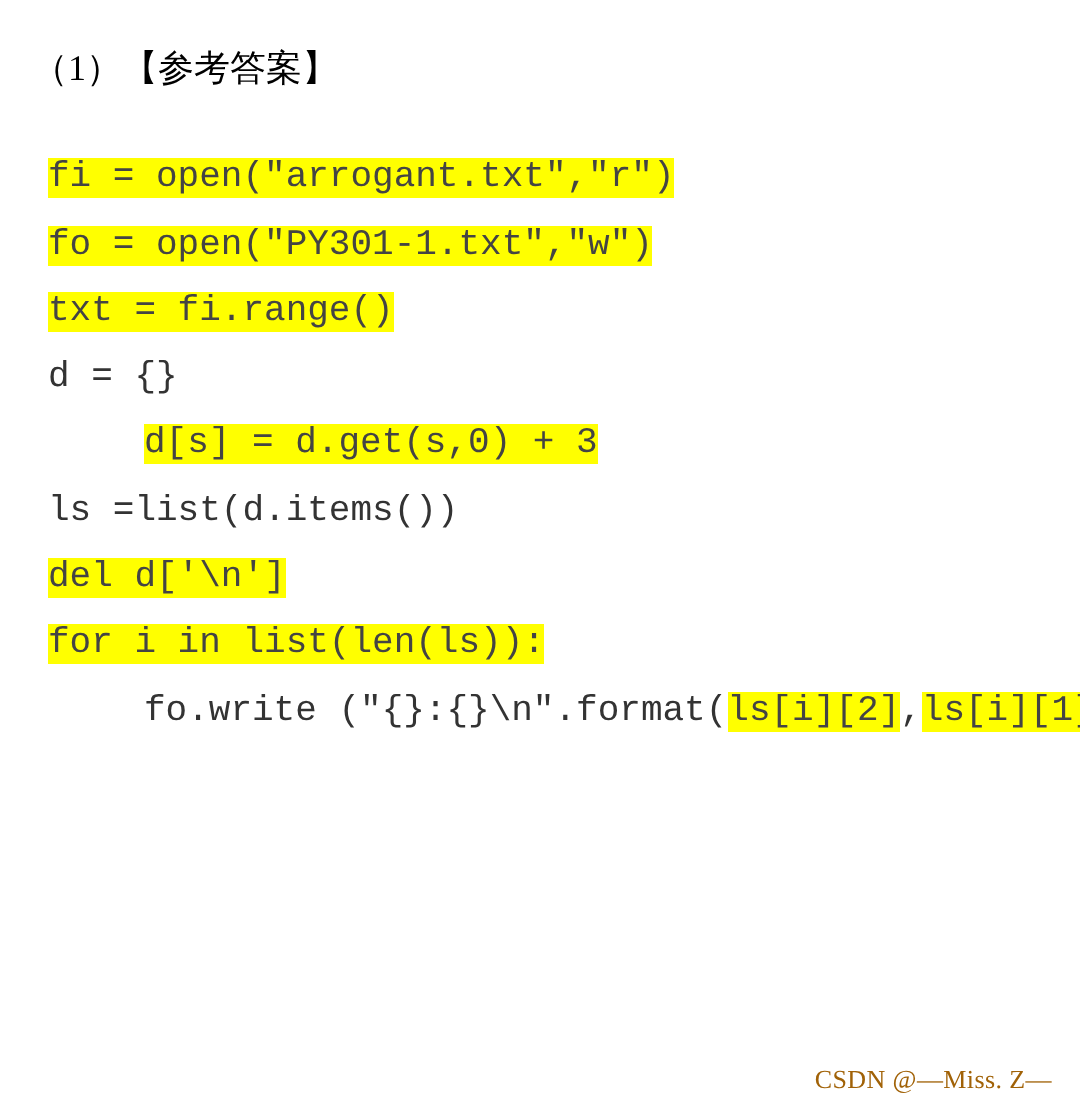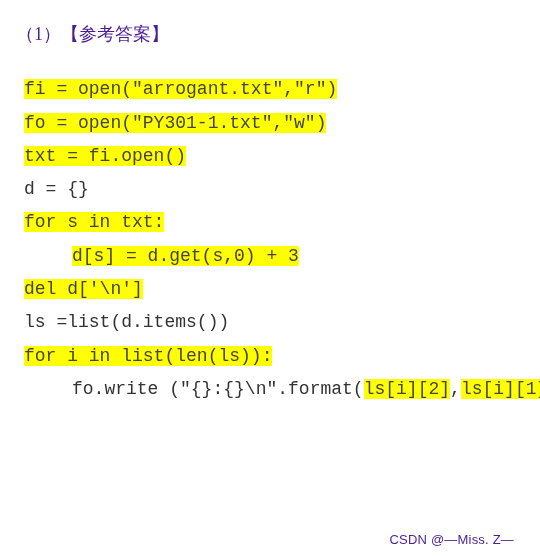--- a/index.html
+++ b/index.html
@@ -11,57 +11,56 @@
       font-size: 18px;
       color: #333333;
       padding: 18px 16px;
       line-height: 1.85;
       position: relative;
     }
     .header {
       font-family: "SimSun", serif;
       font-size: 18px;
       margin-bottom: 22px;
-      color: #4c1d95;
+      color: #000000;
     }
     .code-block {
       padding-left: 8px;
     }
     .code-line {
       white-space: pre;
     }
     .hl {
       background-color: #ffff00;
       color: #444444;
     }
     .indent {
       display: inline-block;
       width: 48px;
     }
     .watermark {
       position: absolute;
-      right: 26px;
+      right: 14px;
       bottom: 4px;
       font-size: 13px;
-      color: #4c1d95;
-      font-family: Liberation Sans, sans-serif;
+      color: #a16207;
+      font-family: Liberation Serif, serif;
       letter-spacing: 0.2px;
     }
   </style>
 </head>
 <body>
 
 <div class="header">（1）【参考答案】</div>
 
 <div class="code-block">
   <div class="code-line"><span class="hl">fi = open("arrogant.txt","r")</span></div>
   <div class="code-line"><span class="hl">fo = open("PY301-1.txt","w")</span></div>
-  <div class="code-line"><span class="hl">txt = fi.open()</span></div>
+  <div class="code-line"><span class="hl">txt = fi.range()</span></div>
   <div class="code-line"><span>d = {}</span></div>
-  <div class="code-line"><span class="hl">for s in txt:</span></div>
   <div class="code-line"><span class="indent"></span><span class="hl">d[s] = d.get(s,0) + 3</span></div>
+  <div class="code-line"><span>ls =list(d.items())</span></div>
   <div class="code-line"><span class="hl">del d['\n']</span></div>
-  <div class="code-line"><span>ls =list(d.items())</span></div>
   <div class="code-line"><span class="hl">for i in list(len(ls)):</span></div>
   <div class="code-line"><span class="indent"></span><span>fo.write ("{}:{}\n".format(</span><span class="hl">ls[i][2]</span><span>,</span><span class="hl">ls[i][1]</span></div>
 </div>
 
 <div class="watermark">CSDN @—Miss. Z—</div>
 
 </body></html>

